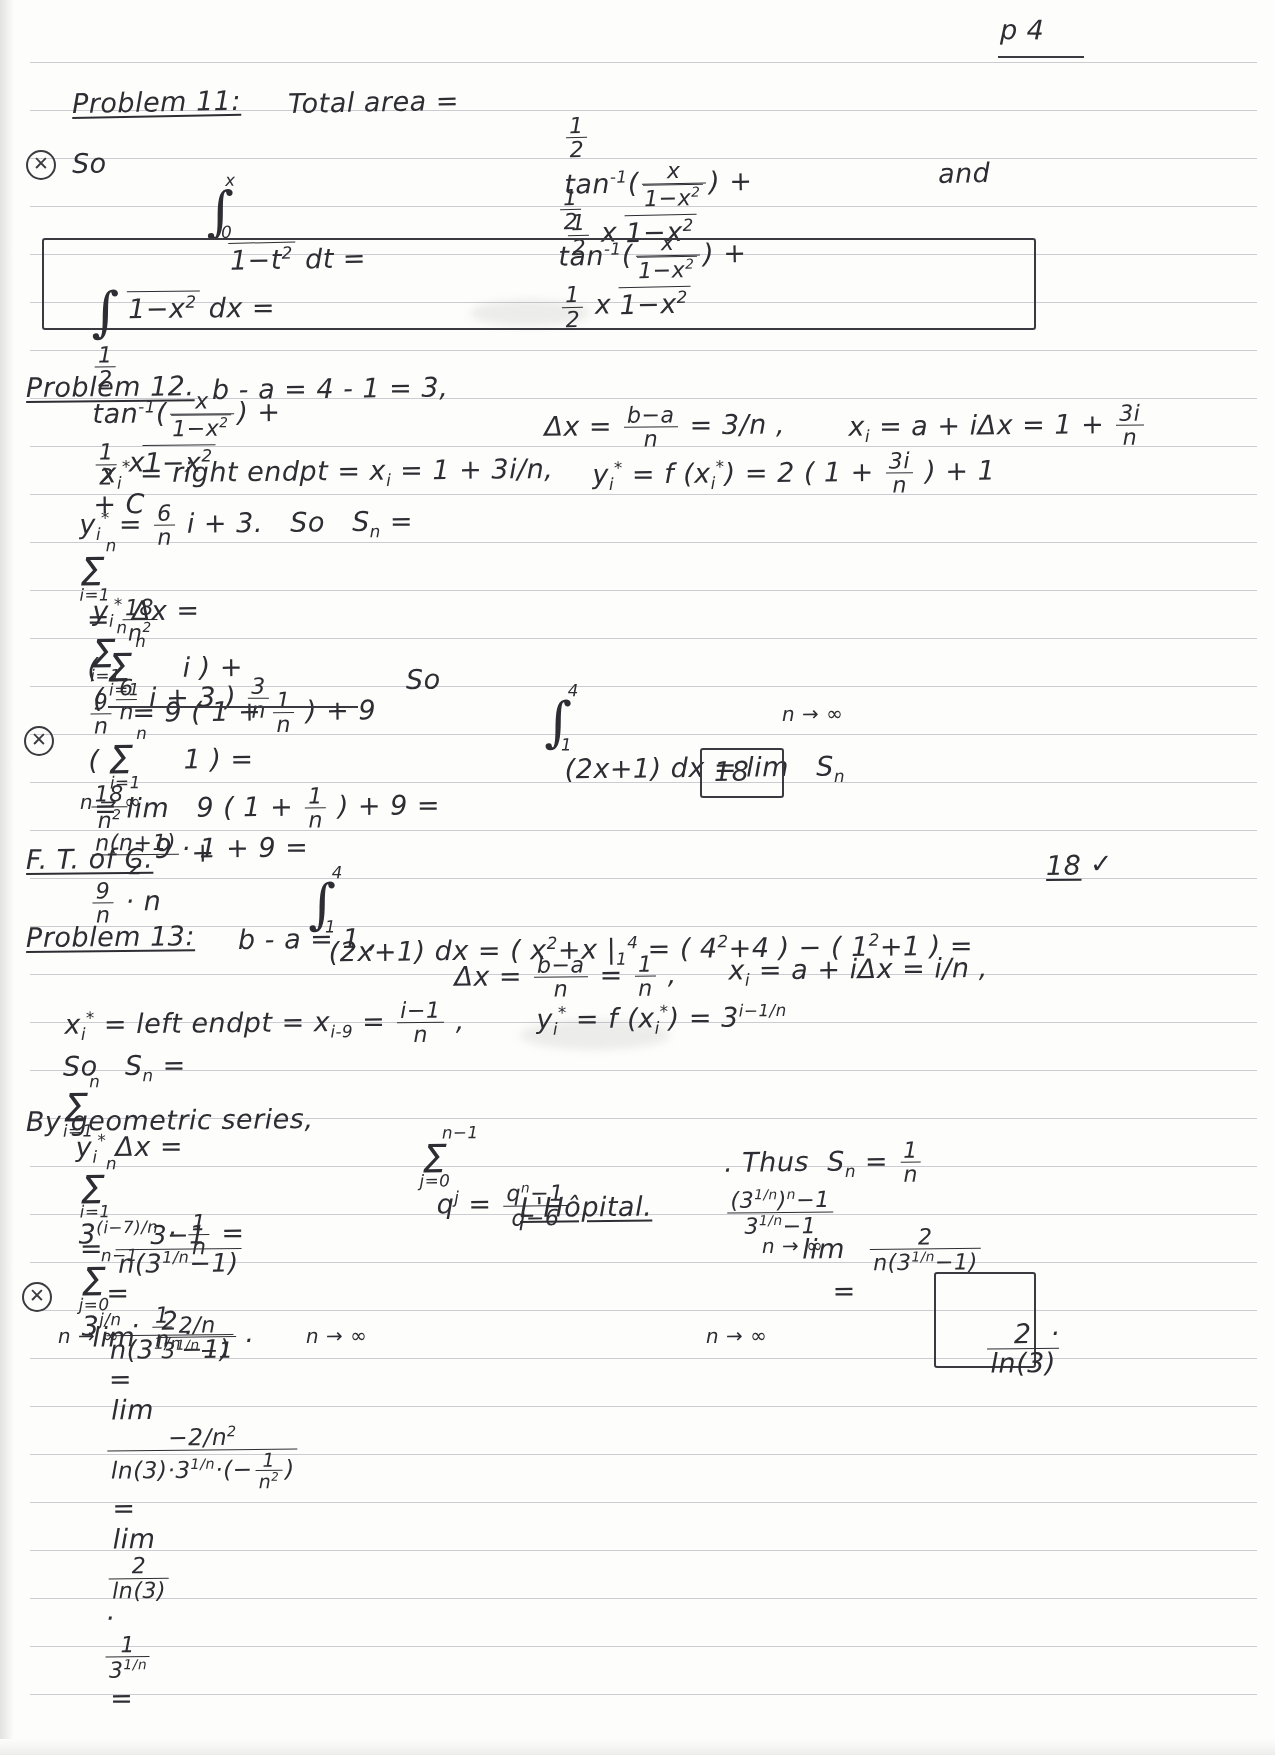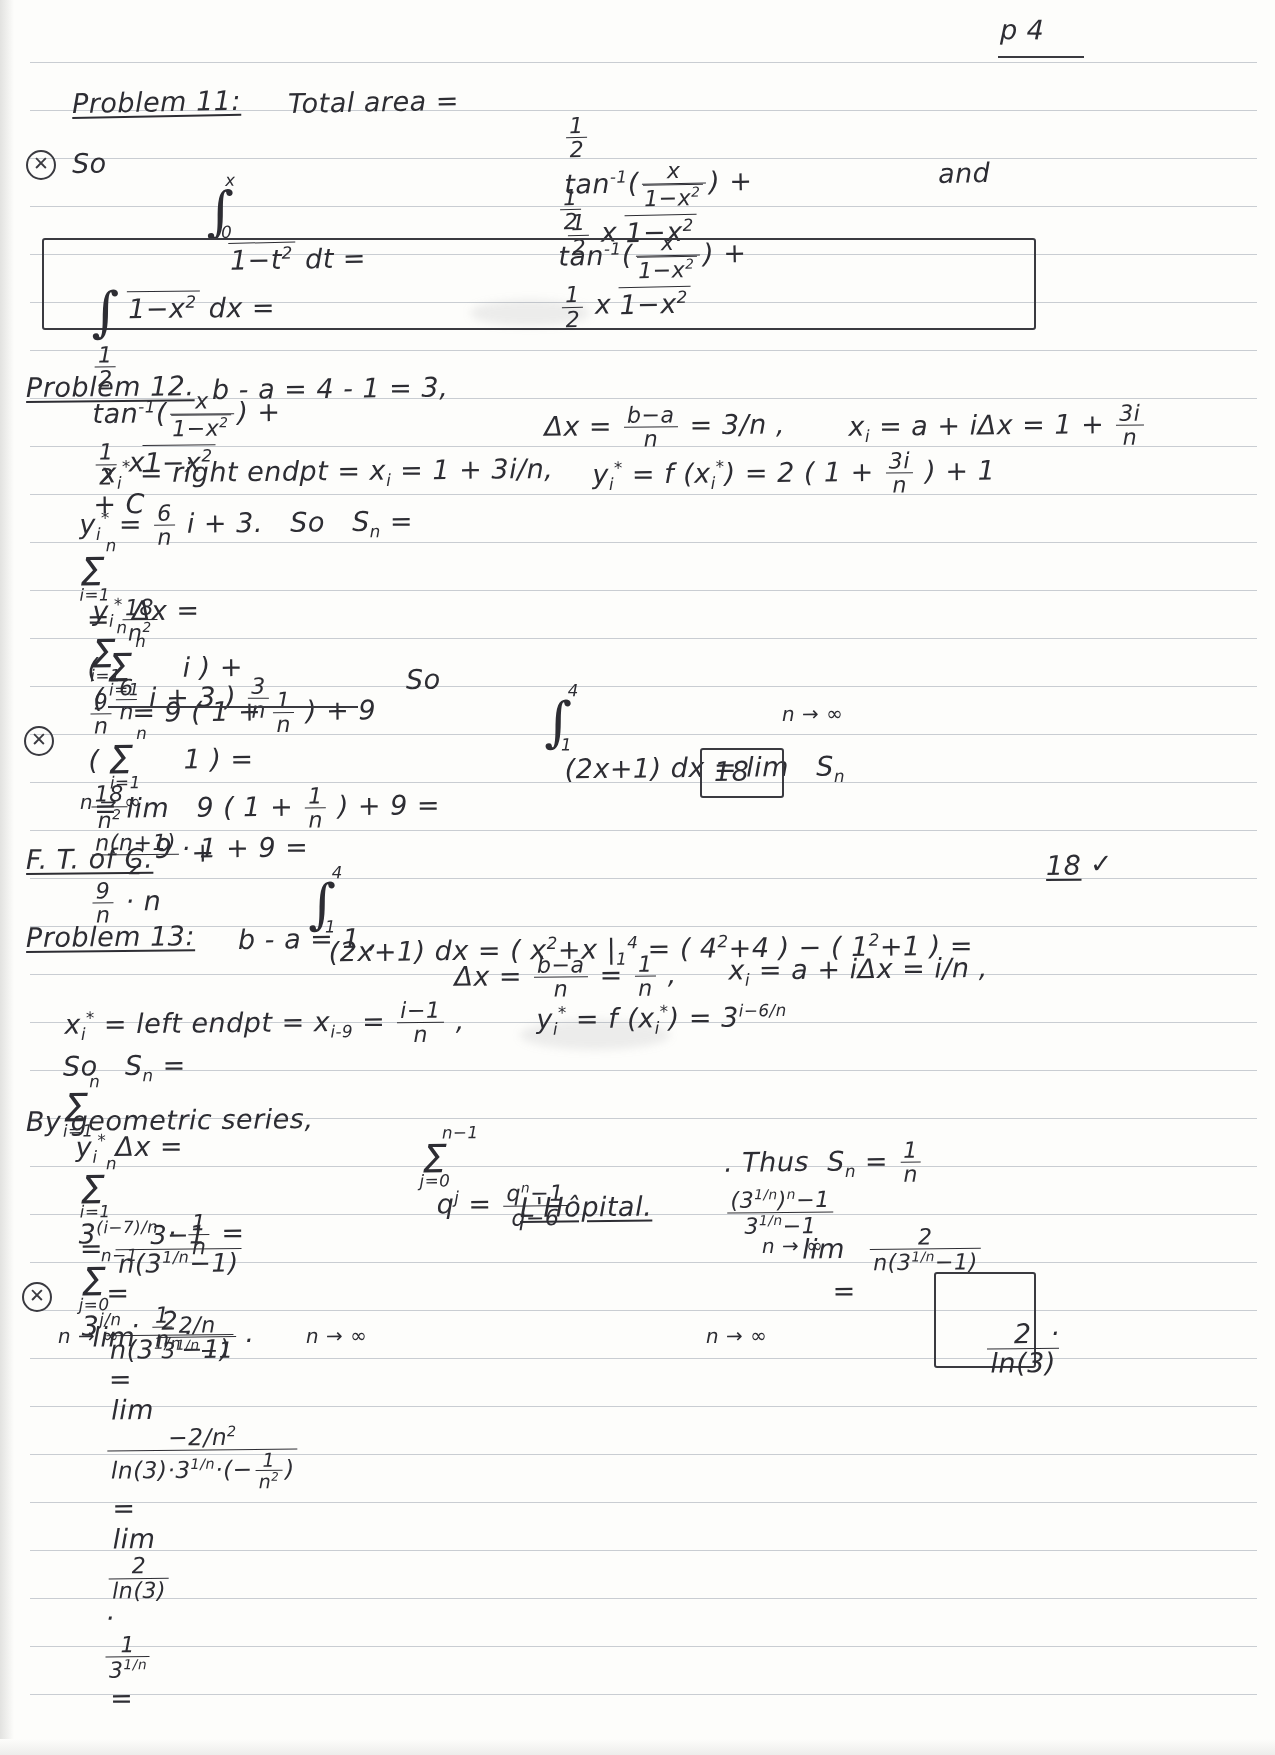--- a/index.html
+++ b/index.html
@@ -264,21 +264,21 @@
     Δx = <span class="frac"><span class="num">b−a</span><span class="den">n</span></span> = <span class="frac"><span class="num">1</span><span class="den">n</span></span> ,
   </div>
   <div class="hw ink big slant2" style="left:692px;top:924px;">
     x<sub>i</sub> = a + iΔx = i/n ,
   </div>
 
   <div class="hw ink big slant2" style="left:28px;top:972px;">
     x<sub>i</sub><sup>*</sup> = left endpt = x<sub>i-9</sub> = <span class="frac"><span class="num">i−1</span><span class="den">n</span></span> ,
   </div>
   <div class="hw ink big slant2" style="left:500px;top:972px;">
-    y<sub>i</sub><sup>*</sup> = f (x<sub>i</sub><sup>*</sup>) = 3<sup>i−6/n</sup>
+    y<sub>i</sub><sup>*</sup> = f (x<sub>i</sub><sup>*</sup>) = 3<sup>i−1/n</sup>
   </div>
 
   <div class="hw ink big slant2" style="left:28px;top:1020px;">
     So   S<sub>n</sub> =
     <span class="sig">Σ</span><sub style="position:relative;left:-26px;top:12px;">i=1</sub><sup style="position:relative;left:-30px;top:-20px;">n</sup>
     <span style="margin-left:12px;">y<sub>i</sub><sup>*</sup> Δx =</span>
     <span class="sig" style="margin-left:16px;">Σ</span><sub style="position:relative;left:-26px;top:12px;">i=1</sub><sup style="position:relative;left:-30px;top:-20px;">n</sup>
     <span style="margin-left:14px;">3<sup>(i−7)/n</sup> · <span class="frac"><span class="num">1</span><span class="den">n</span></span> =</span>
     <span class="sig" style="margin-left:16px;">Σ</span><sub style="position:relative;left:-28px;top:12px;">j=0</sub><sup style="position:relative;left:-36px;top:-20px;">n−1</sup>
     <span style="margin-left:16px;">3<sup>j/n</sup> · <span class="frac"><span class="num">1</span><span class="den">n</span></span> .</span>

